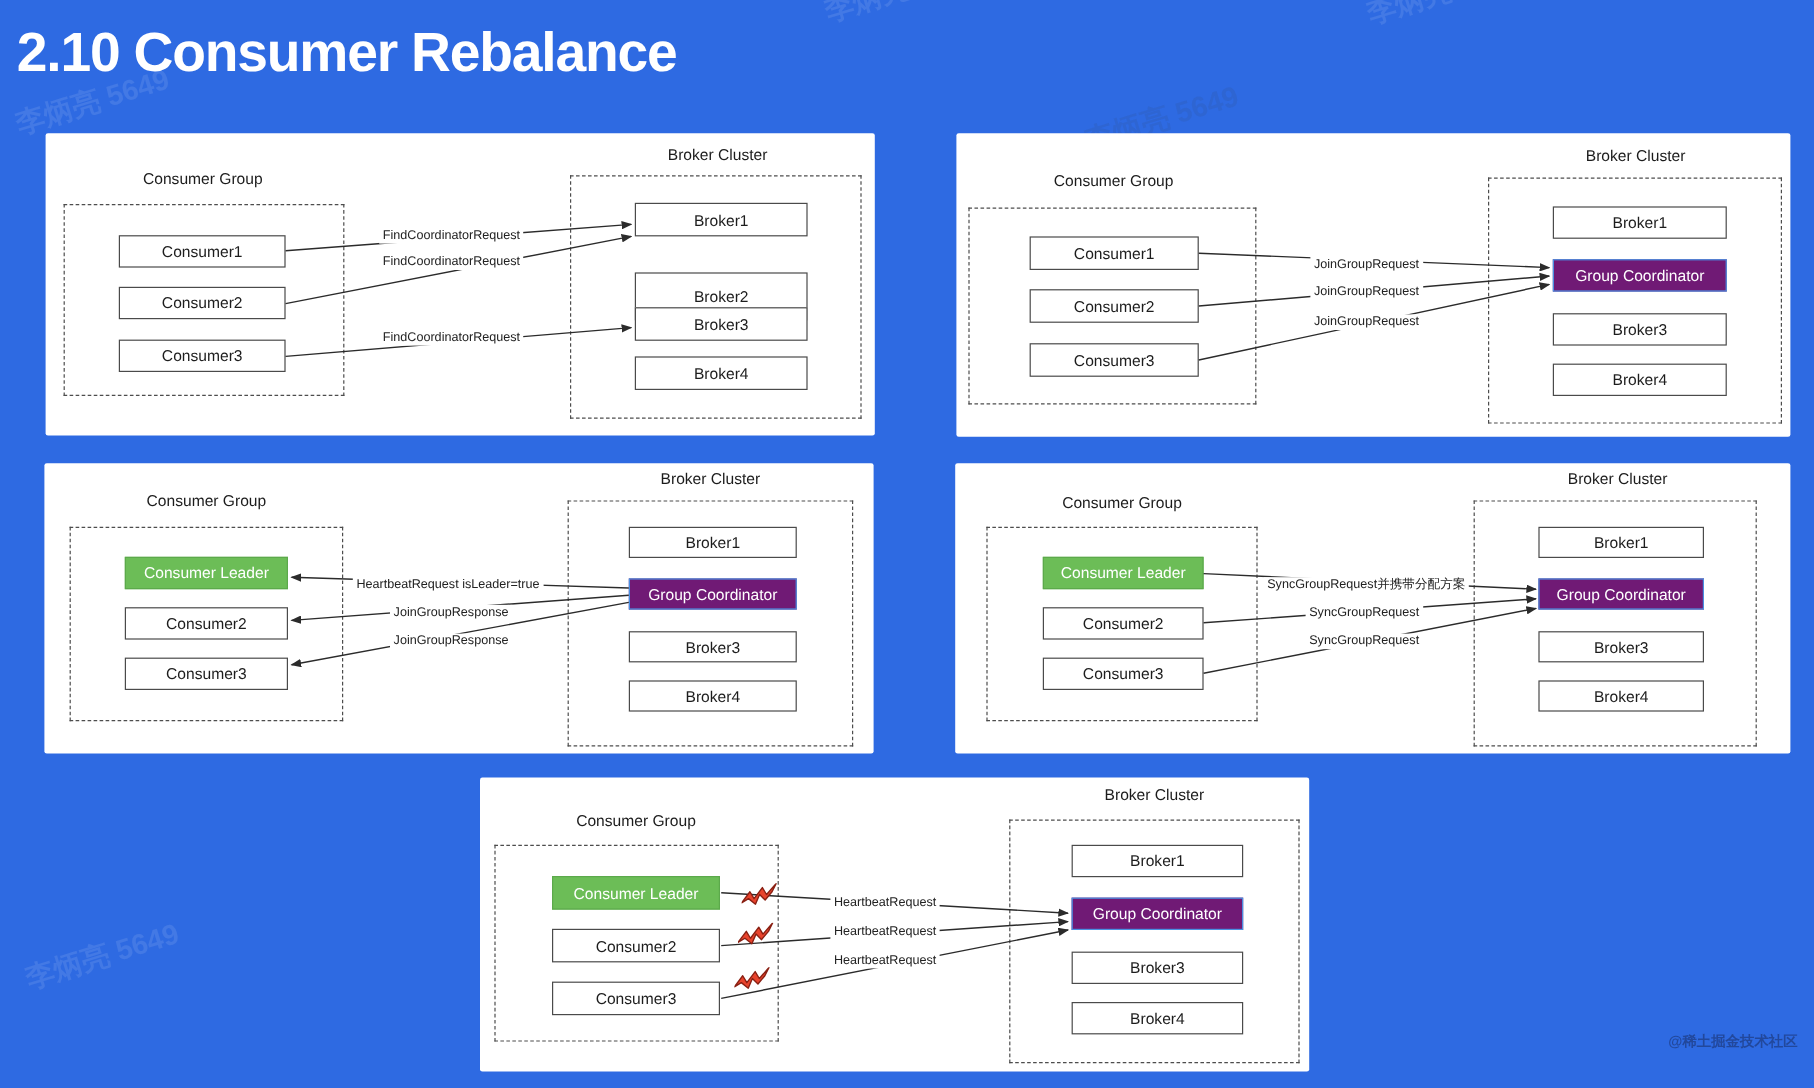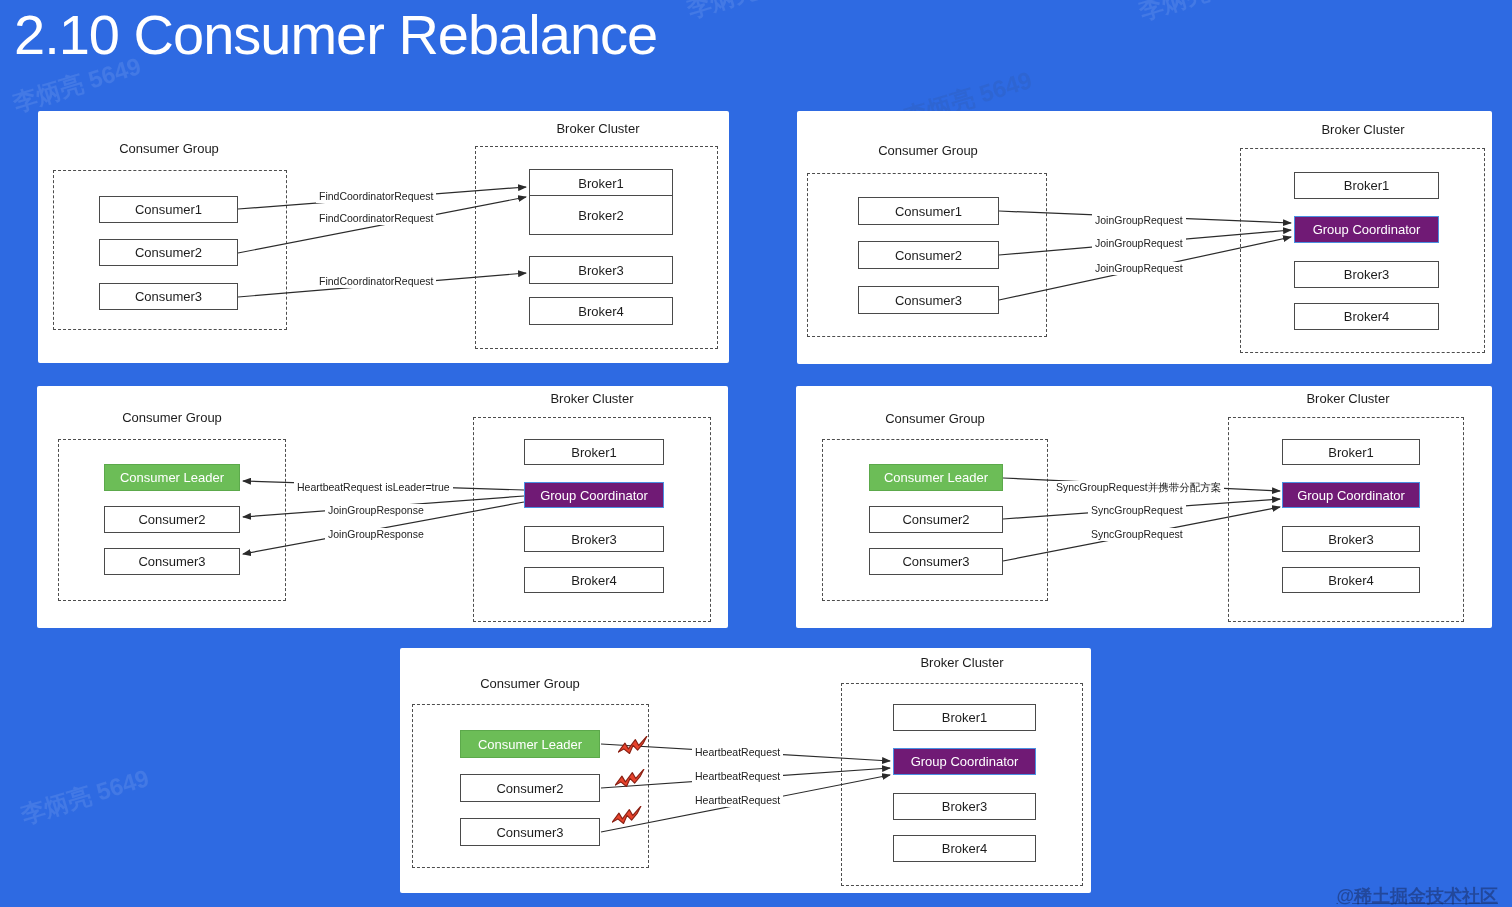--- a/index.html
+++ b/index.html
@@ -3,22 +3,22 @@
 <meta charset="utf-8">
 <style>
   * { box-sizing: border-box; }
   html,body { margin:0; padding:0; }
   body {
     width:1512px; height:907px; position:relative; overflow:hidden;
     background:#2e6ae2;
     font-family:"Liberation Sans","DejaVu Sans",sans-serif;
   }
   .page-title {
-    position:absolute; left:14px; top:2px; margin:0;
-    font-size:56px; font-weight:400; color:#ffffff; letter-spacing:-1px;
+    position:absolute; left:14px; top:16px; margin:0;
+    font-size:46px; font-weight:700; color:#ffffff; letter-spacing:-1px;
   }
   .panel {
     position:absolute; background:#ffffff; border-radius:2px;
   }
   .sec-title {
     position:absolute; width:130px; text-align:center;
     font-size:13px; color:#1c1c1c; white-space:nowrap;
   }
   .dashed {
     position:absolute; border:1.6px dashed #4d4d4d;
@@ -37,22 +37,22 @@
   .arrows { position:absolute; left:0; top:0; width:100%; height:100%; pointer-events:none; }
   .arrows line { stroke:#2b2b2b; stroke-width:1.2; }
   .bolt { position:absolute; }
   .wm {
     position:absolute; font-size:24px; font-weight:700; white-space:nowrap;
     color:rgba(60,60,60,0.09); transform:rotate(-17deg); transform-origin:left center;
     pointer-events:none;
   }
   .wm.on-blue { color:rgba(255,255,255,0.10); }
   .site-mark {
-    position:absolute; right:14px; top:884px;
-    font-size:18px; font-weight:600; color:rgba(22,38,86,0.50); white-space:nowrap;text-decoration:underline;
+    position:absolute; right:14px; top:860px;
+    font-size:12px; font-weight:600; color:rgba(22,38,86,0.50); white-space:nowrap;
   }
 </style>
 </head>
 <body>
 
 <h1 class="page-title">2.10 Consumer Rebalance</h1>
 
 <div class="wm on-blue" style="left:14px;top:88px">李炳亮 5649</div>
 <div class="wm on-blue" style="left:688px;top:-6px">李炳亮 5649</div>
 <div class="wm on-blue" style="left:1140px;top:-4px">李炳亮 5649</div>
@@ -71,21 +71,21 @@
   <div class="sec-title" style="left:66px;top:30px">Consumer Group</div>
   <div class="sec-title" style="left:495px;top:10px">Broker Cluster</div>
   <div class="dashed" style="left:15px;top:59px;width:234px;height:160px"></div>
   <div class="dashed" style="left:437px;top:35px;width:243px;height:203px"></div>
 
   <div class="node" style="left:61px;top:85px;width:139px;height:27px">Consumer1</div>
   <div class="node" style="left:61px;top:128px;width:139px;height:27px">Consumer2</div>
   <div class="node" style="left:61px;top:172px;width:139px;height:27px">Consumer3</div>
 
   <div class="node" style="left:491px;top:58px;width:144px;height:28px">Broker1</div>
-  <div class="node" style="left:491px;top:84px;width:144px;height:40px">Broker2</div>
+  <div class="node" style="left:491px;top:116px;width:144px;height:40px">Broker2</div>
   <div class="node" style="left:491px;top:145px;width:144px;height:28px">Broker3</div>
   <div class="node" style="left:491px;top:186px;width:144px;height:28px">Broker4</div>
 
   <svg class="arrows">
     <defs>
         <marker id="m1" markerWidth="9" markerHeight="7" refX="8" refY="3.5" orient="auto" markerUnits="userSpaceOnUse">
           <path d="M0,0 L9,3.5 L0,7 Z" fill="#2b2b2b"></path>
         </marker>
       </defs>
     <line x1="200" y1="98" x2="488" y2="76" marker-end="url(#m1)"></line>

